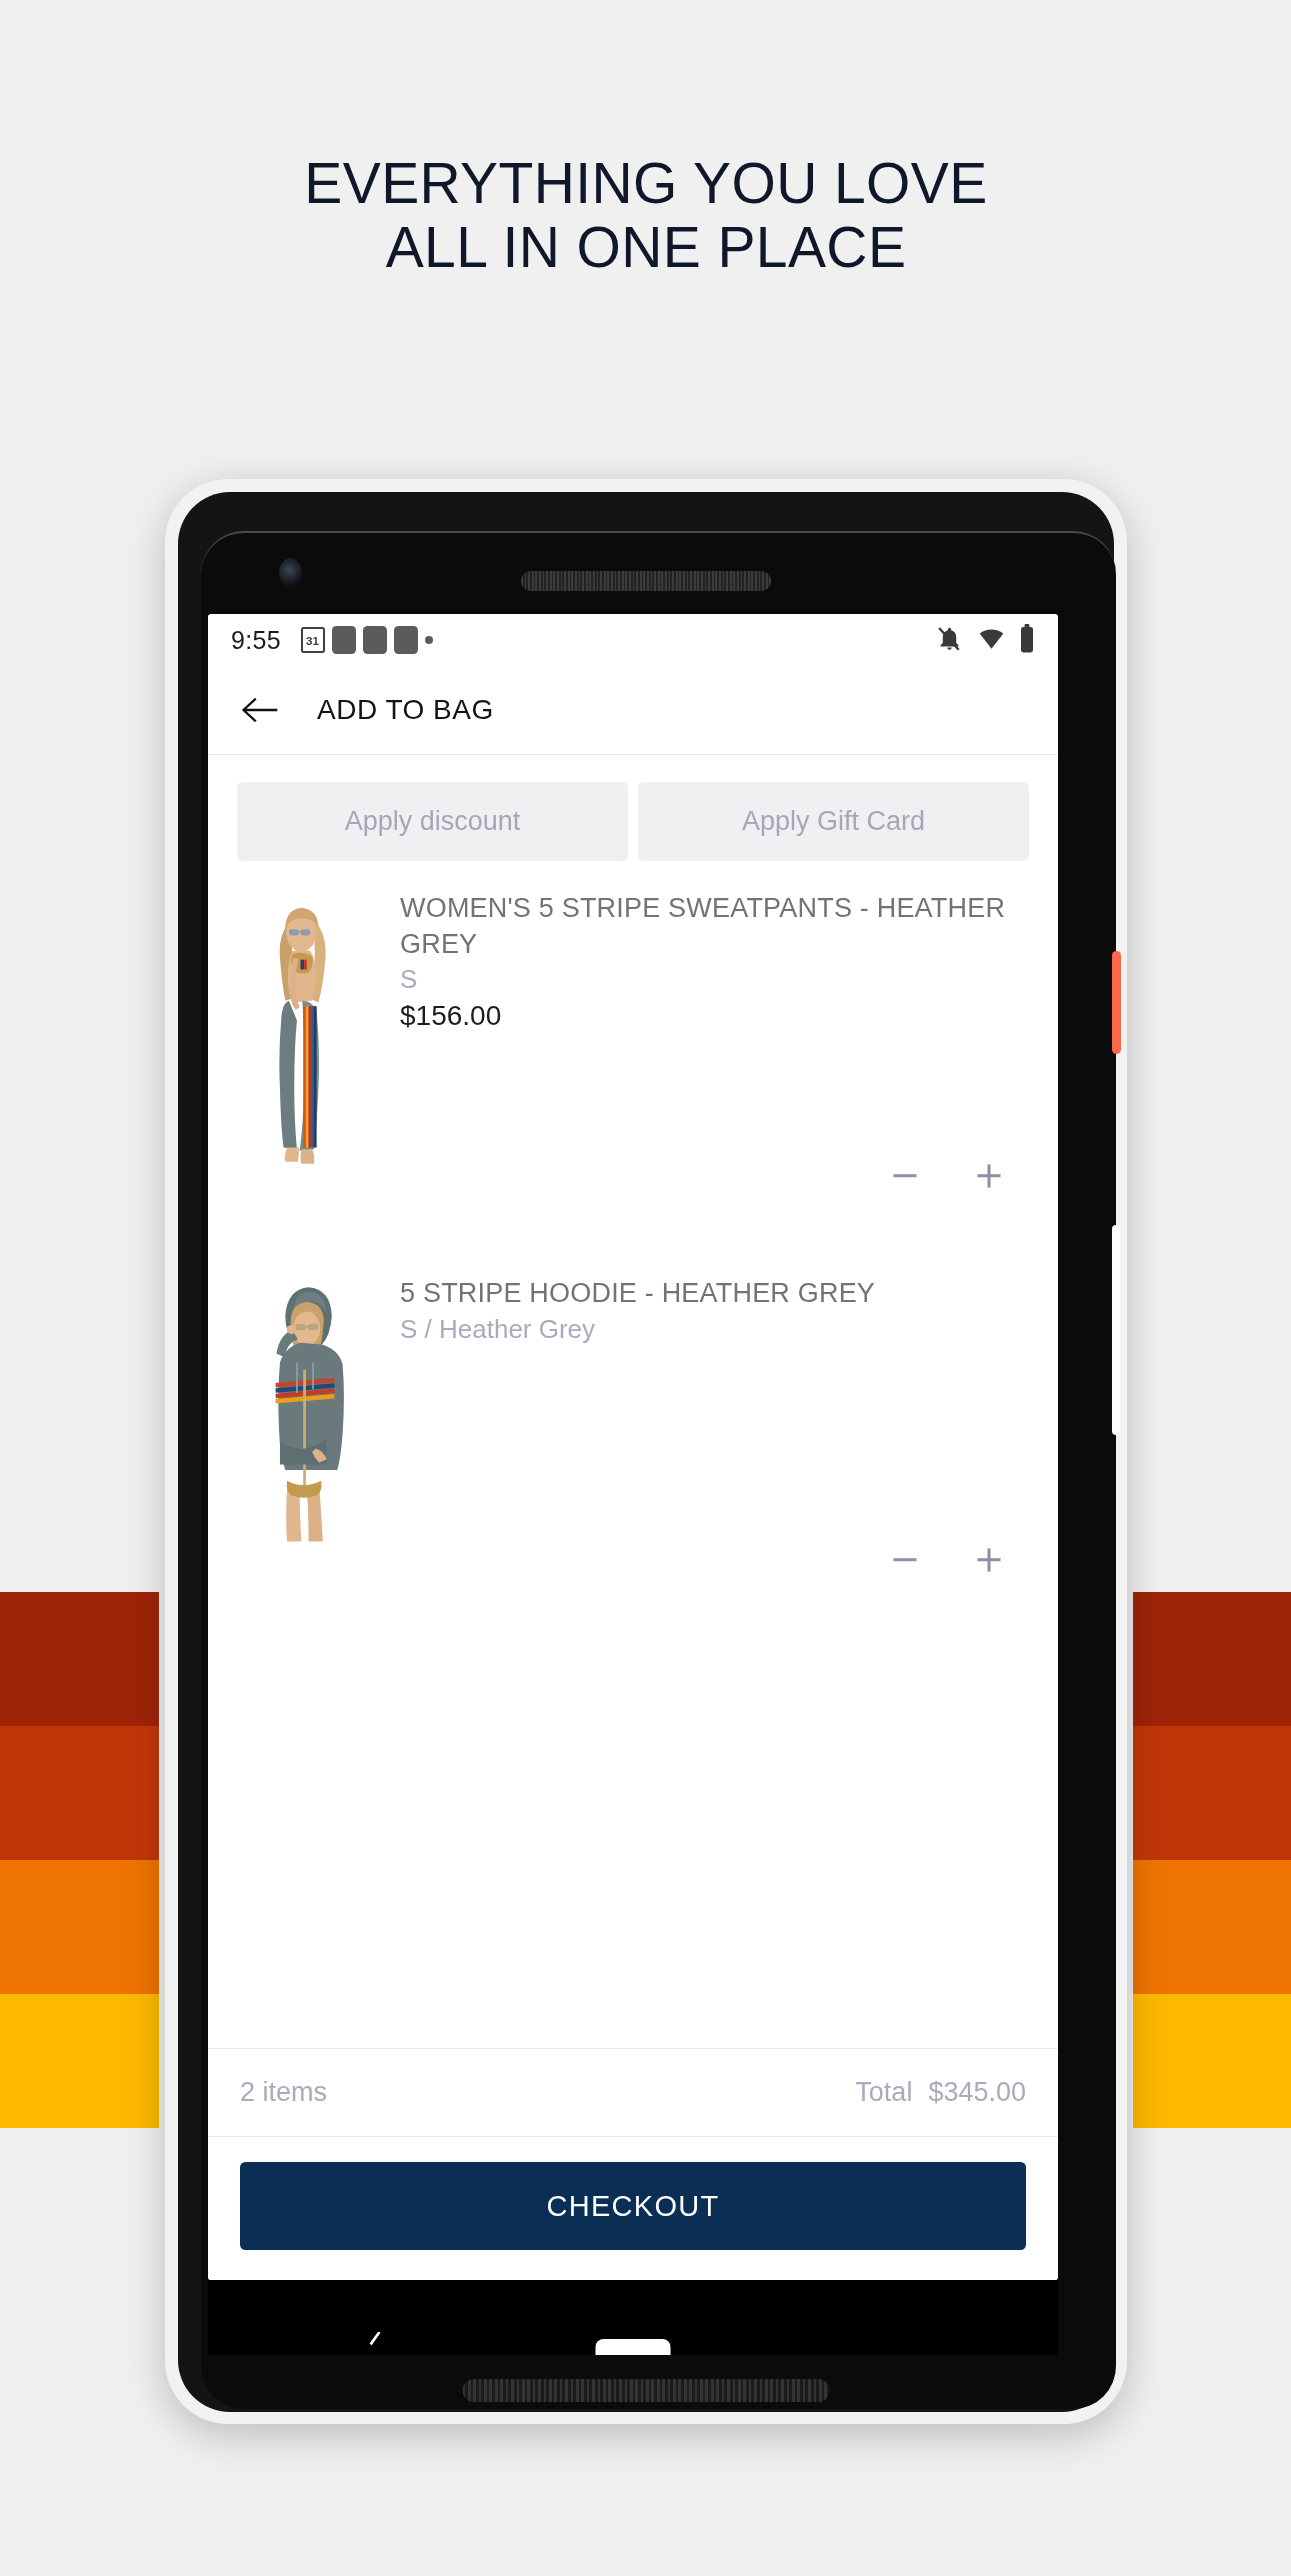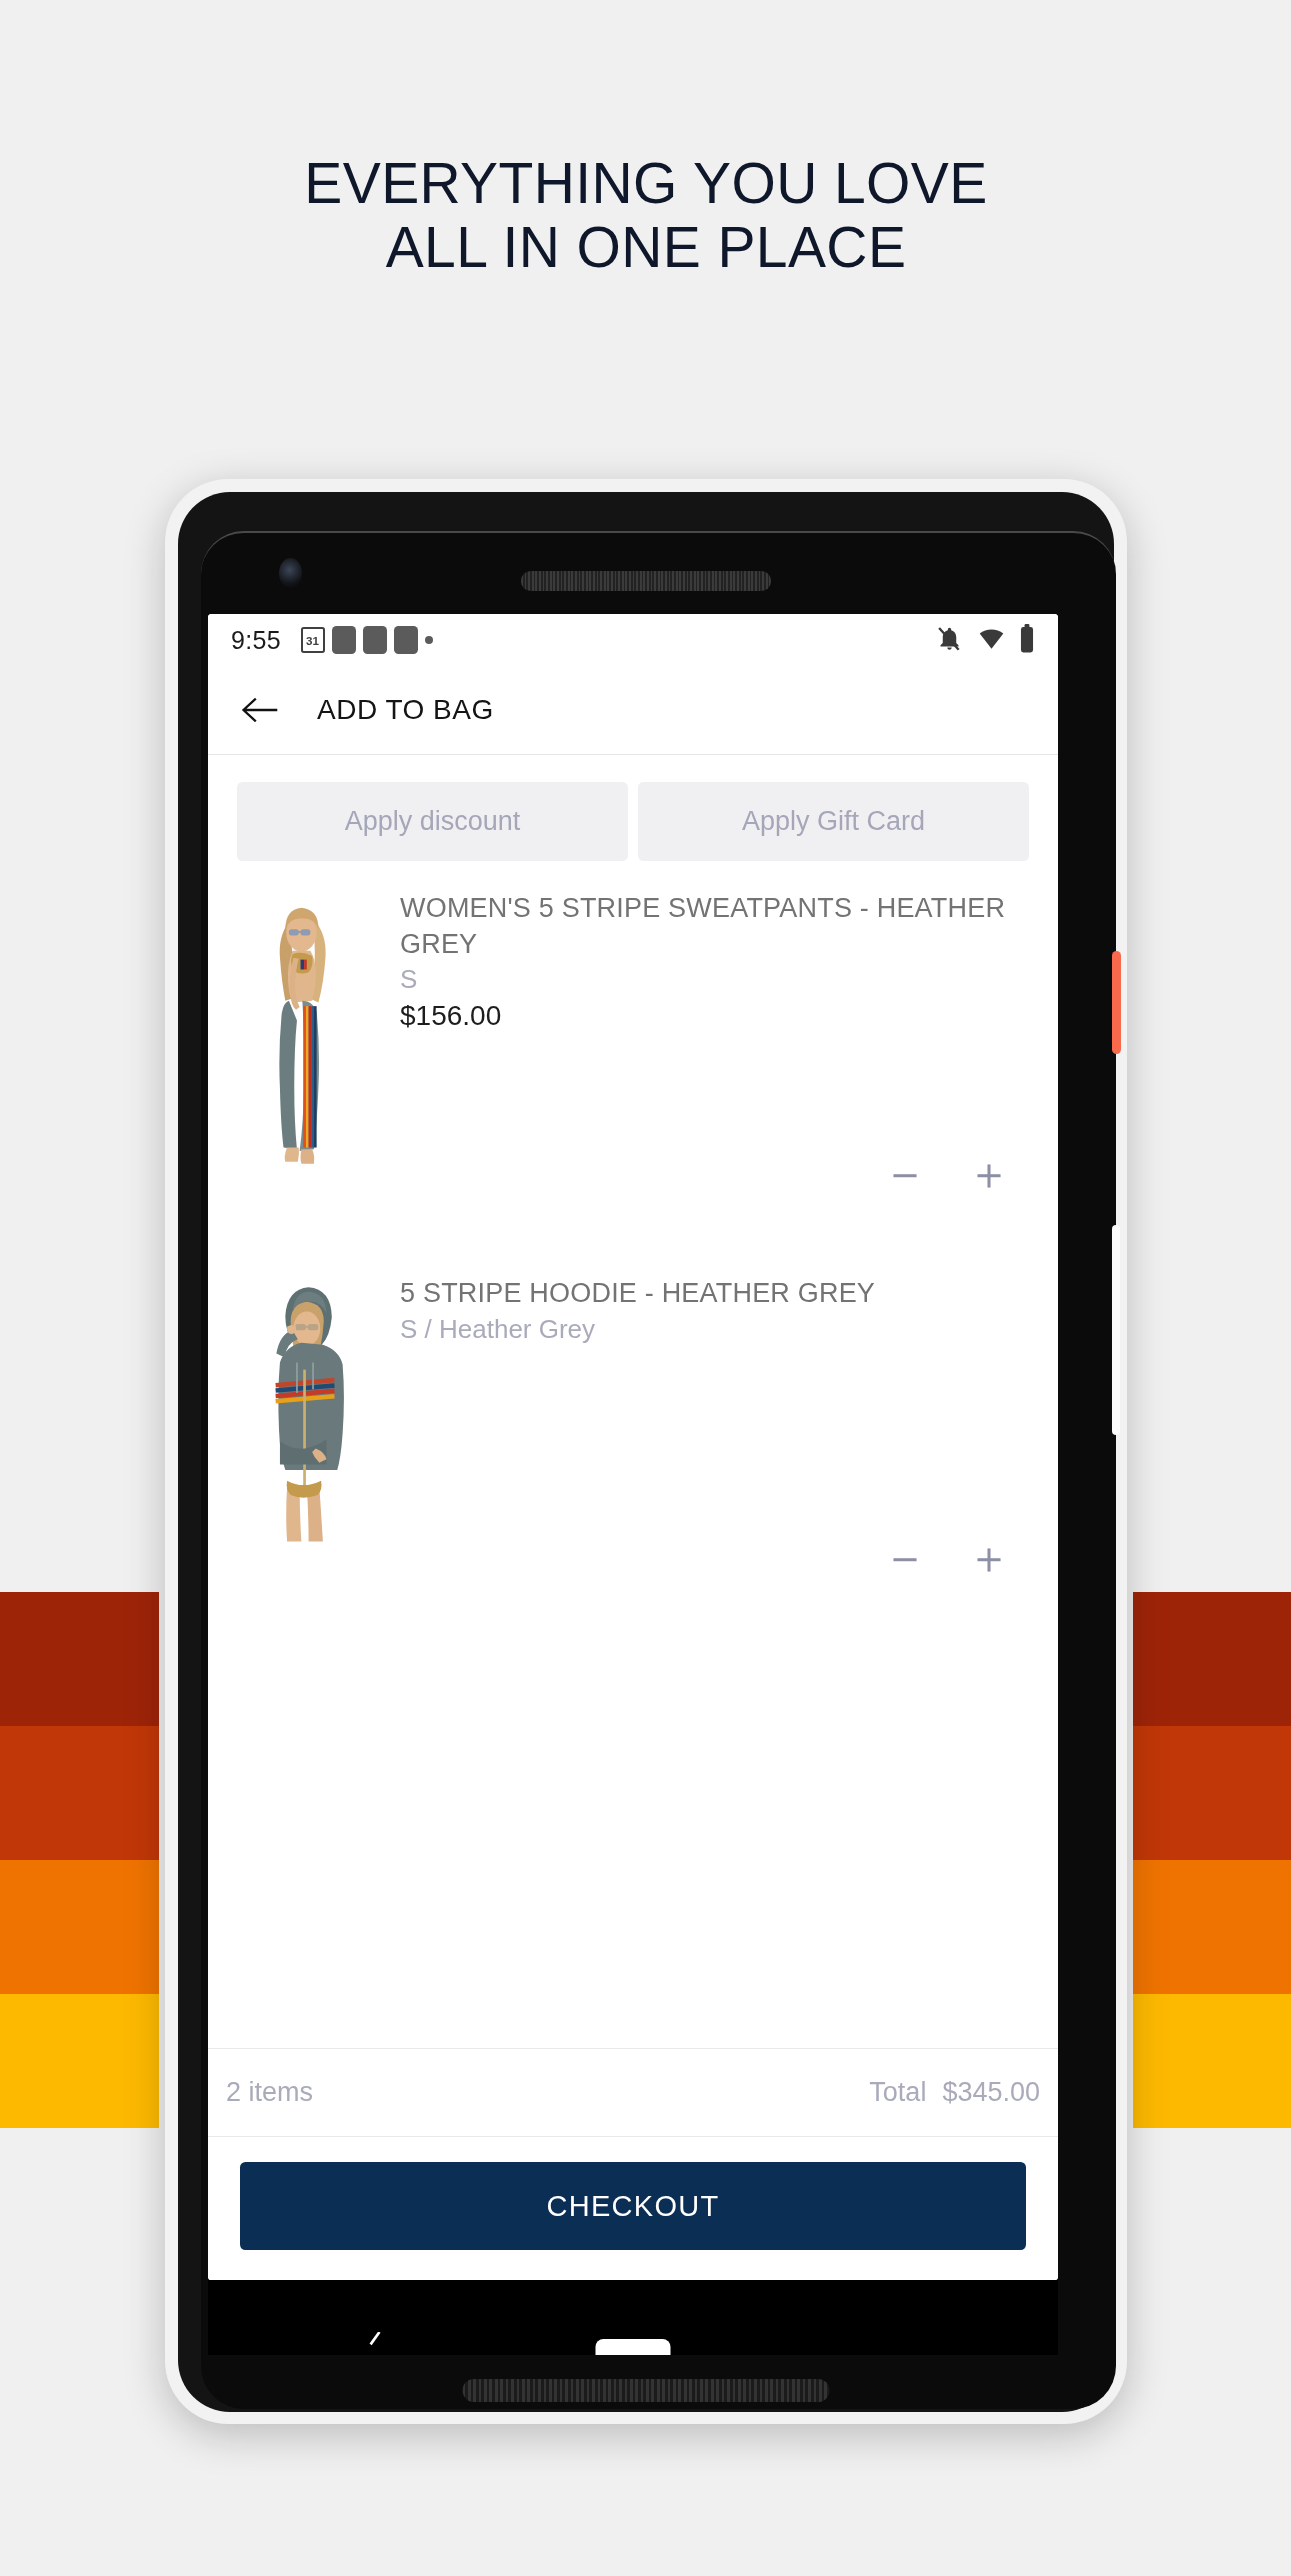--- a/index.html
+++ b/index.html
@@ -307,21 +307,21 @@
     bottom: 0;
     width: 100%;
     background: #ffffff;
   }
   .totals {
     border-top: 0.9px solid #e9e9e9;
     border-bottom: 0.9px solid #e9e9e9;
     height: 89px;
     display: flex;
     align-items: center;
-    padding: 0 18px;
+    padding: 0 32px;
     color: #a9abbb;
     font-size: 27px;
   }
   .totals-right {
     margin-left: auto;
     display: flex;
     gap: 16px;
   }
   .checkout-wrap {
     padding: 25px 32px 30px 32px;

